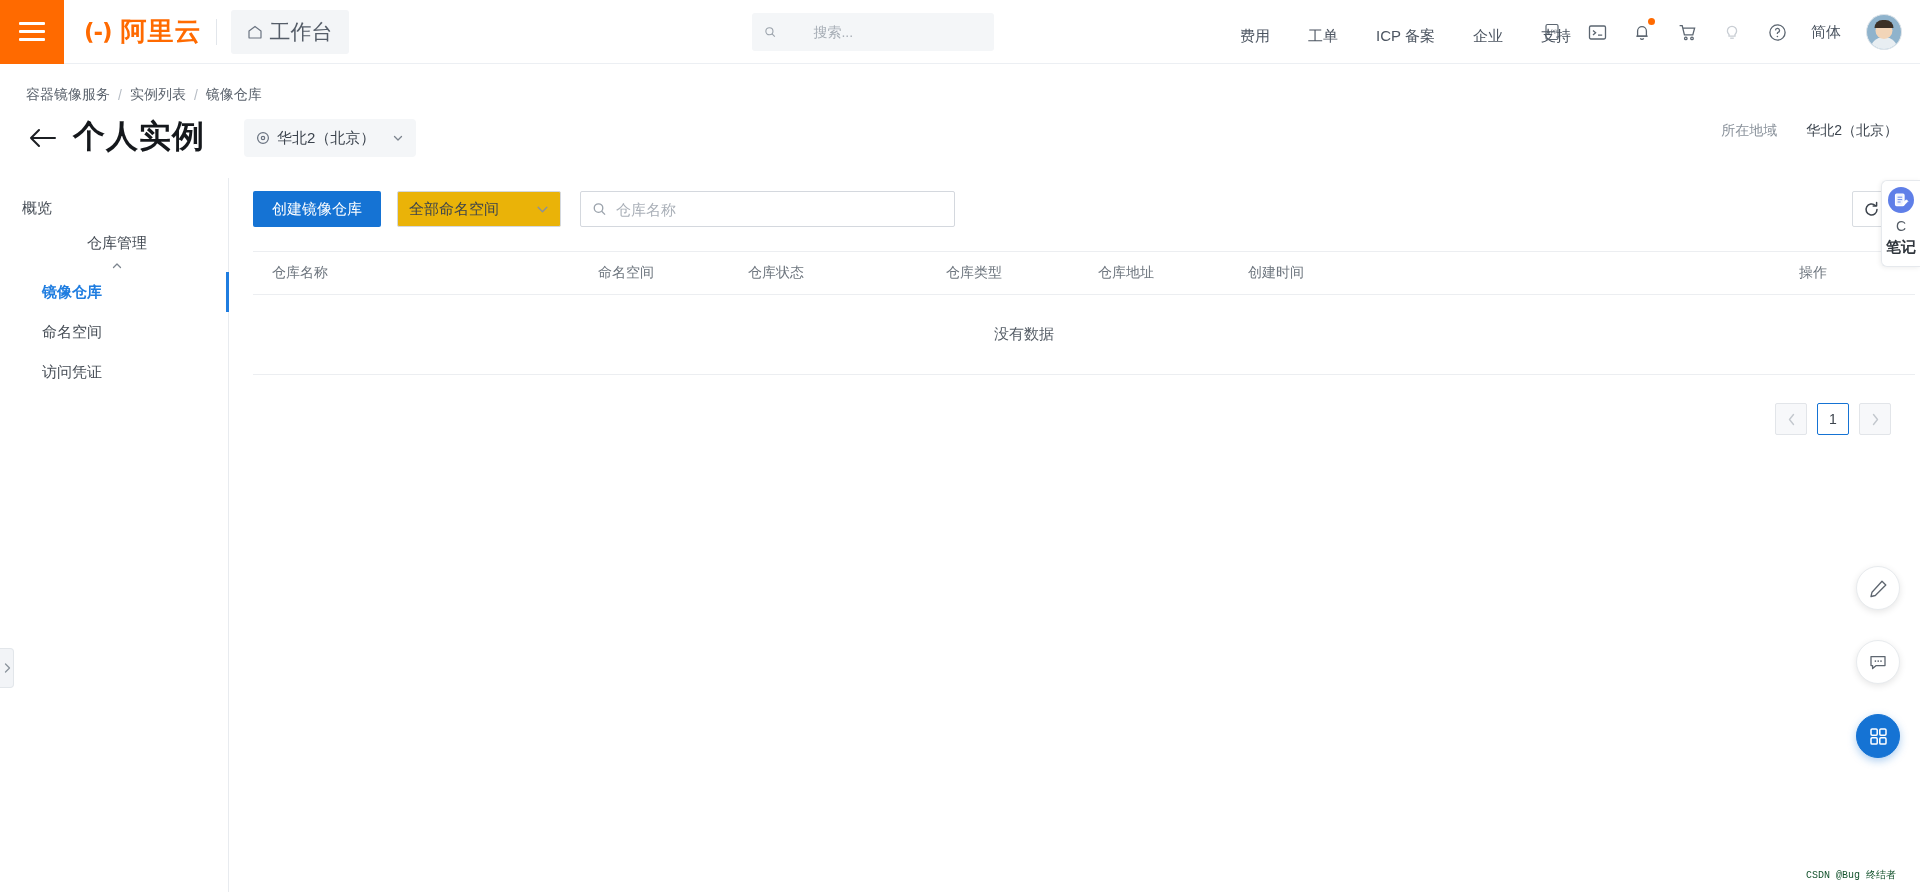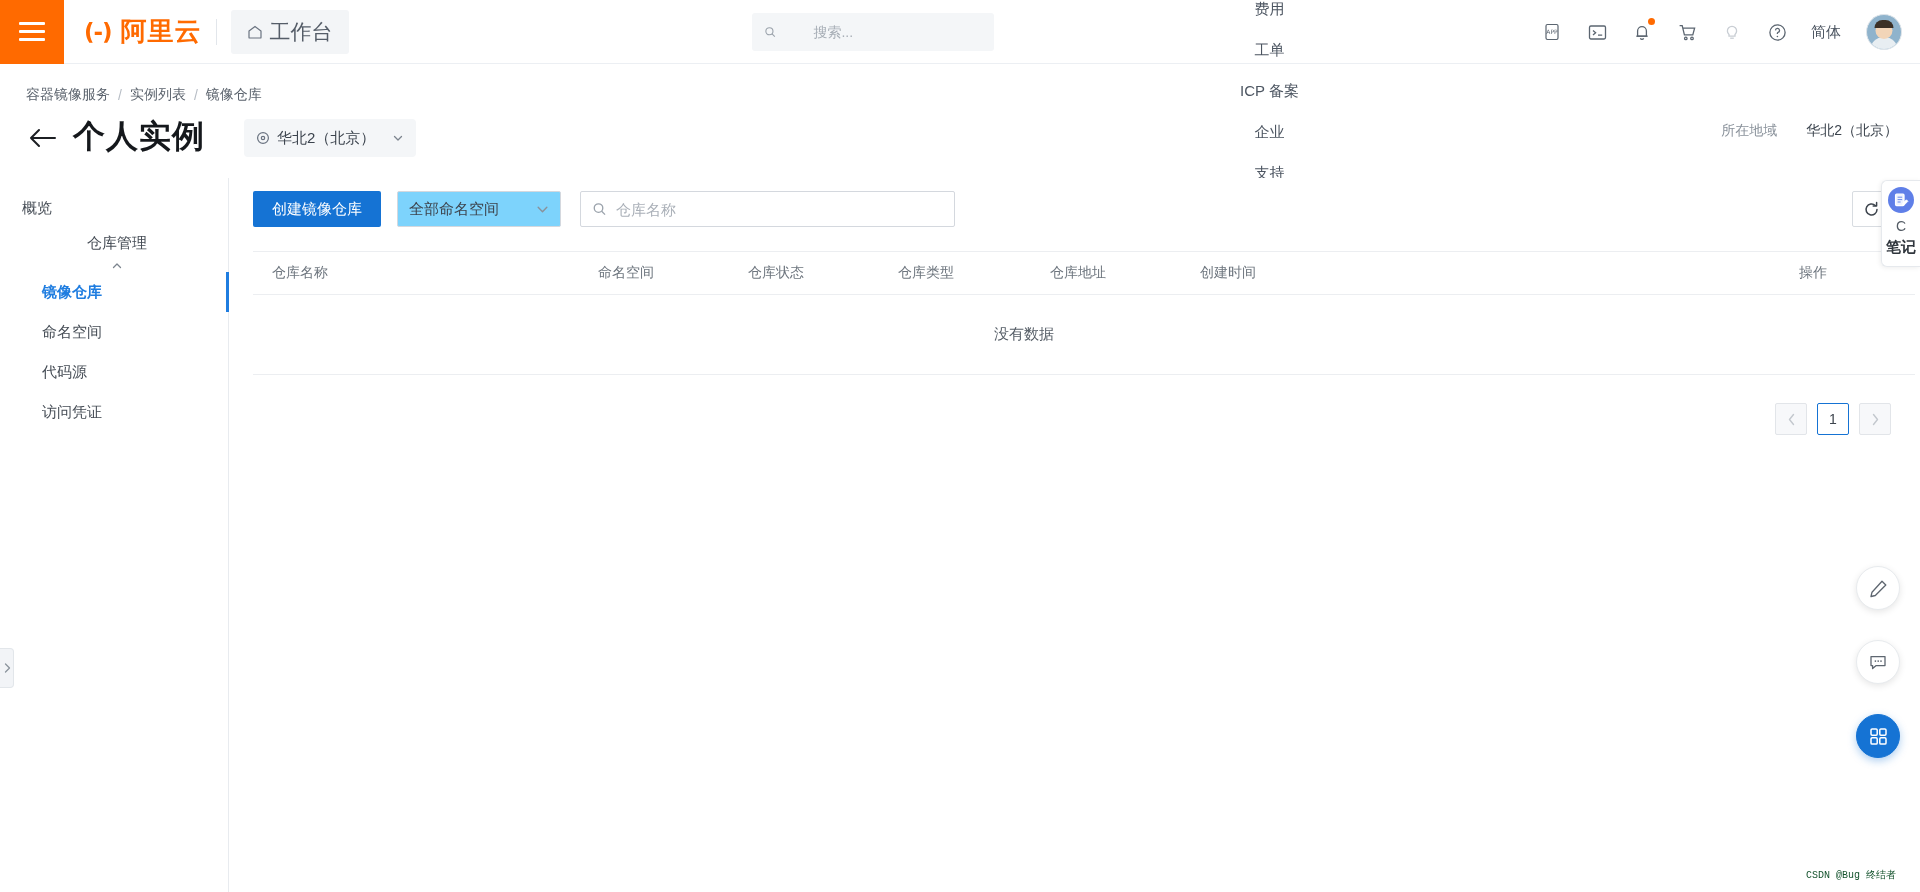--- a/index.html
+++ b/index.html
@@ -47,21 +47,21 @@
     display:flex; align-items:center; padding:0 12px; gap:9px; cursor:text;
   }
   .search-wrap input {
     border:none; background:transparent; outline:none;
     font-size:14px; color:#7f1d1d; width:100%;
     font-family:"Liberation Sans", sans-serif;
     margin-left:28px;
   }
   .search-wrap input::placeholder { color:#a7aeb6; }
 
-  .navlinks { position:absolute; left:1240px; top:0; height:72px; display:flex; align-items:center; gap:22px;flex-direction:column; }
+  .navlinks { position:absolute; left:1240px; top:0; height:72px; display:flex; align-items:center; gap:38px; }
   .navlink { font-size:15px; color:#4c5561; cursor:pointer; white-space:nowrap; }
 
   .navicons { position:absolute; right:18px; top:0; height:64px; display:flex; align-items:center; gap:19px; }
   .nav-ico { width:26px; height:26px; position:relative; cursor:pointer; color:#5b6570;
              display:flex; align-items:center; justify-content:center; }
   .nav-ico svg { display:block; }
   .badge-dot {
     position:absolute; top:-1px; right:0px; width:7px; height:7px;
     background:#ff6a00; border-radius:50%;
   }
@@ -147,21 +147,21 @@
   .card { position:absolute; left:24px; top:13px; right:6px; }
 
   .toolbar { display:flex; align-items:center; gap:0px; height:36px; position:relative; }
   .btn-primary {
     background:#1573d4; color:#fff; font-size:15px; height:36px;
     padding:0 19px; border:none; border-radius:2px; cursor:pointer;
     font-family:"Liberation Sans", sans-serif; display:flex; align-items:center;
   }
   .ns-select {
     margin-left:16px; width:164px; height:36px; border:1px solid #d4d8de;
-    border-radius:2px; background:#7dd3fc; display:flex; align-items:center;
+    border-radius:2px; background:#eab308; display:flex; align-items:center;
     justify-content:space-between; padding:0 11px; cursor:pointer;
   }
   .ns-select .nstext { font-size:15px; color:#3d444d; }
   .repo-search {
     margin-left:19px; width:375px; height:36px; border:1px solid #d4d8de;
     border-radius:2px; background:#fff; display:flex; align-items:center;
     padding:0 11px; gap:9px; cursor:text;
   }
   .repo-search input {
     border:none; outline:none; background:transparent; width:100%;
@@ -178,21 +178,21 @@
   .table { margin-top:24px; width:1662px; }
   .thead {
     display:flex; align-items:center; height:44px;
     border-top:1px solid #eceef1; border-bottom:1px solid #eceef1;
     background:#fff;
   }
   .th { font-size:14px; color:#6d757e; padding-left:0px; }
   .c1 { width:345px; padding-left:19px; }
   .c2 { width:150px; }
   .c3 { width:150px; }
-  .c4 { width:152px; }
+  .c4 { width:152px;margin-left:48px; }
   .c5 { width:150px; }
   .c6 { width:280px; }
   .c7 { flex:1; text-align:right; padding-right:88px; }
   .empty-row {
     height:80px; display:flex; align-items:center; justify-content:center;
     border-bottom:1px solid #eceef1;
     font-size:15px; color:#555d66;
   }
   .empty-center { transform:translateX(-60px); }
 
@@ -392,23 +392,20 @@
       <svg class="chev" viewBox="0 0 12 12" fill="none" stroke="#7c848e" stroke-width="1.3">
         <path d="M2.5 7.5L6 4l3.5 3.5" stroke-linecap="round" stroke-linejoin="round"></path>
       </svg>
     </div>
 
     <div class="side-sub active">
       <span>镜像仓库</span>
     </div>
     <div class="side-sub">
       <span>命名空间</span>
-    </div>
-    <div class="side-sub">
-      <span>代码源</span>
     </div>
     <div class="side-sub">
       <span>访问凭证</span>
     </div>
 
     <div class="handle">
       <svg width="8" height="12" viewBox="0 0 8 12" fill="none" stroke="#8b939c" stroke-width="1.3">
         <path d="M2.5 2l4 4-4 4" stroke-linecap="round" stroke-linejoin="round"></path>
       </svg>
     </div>

